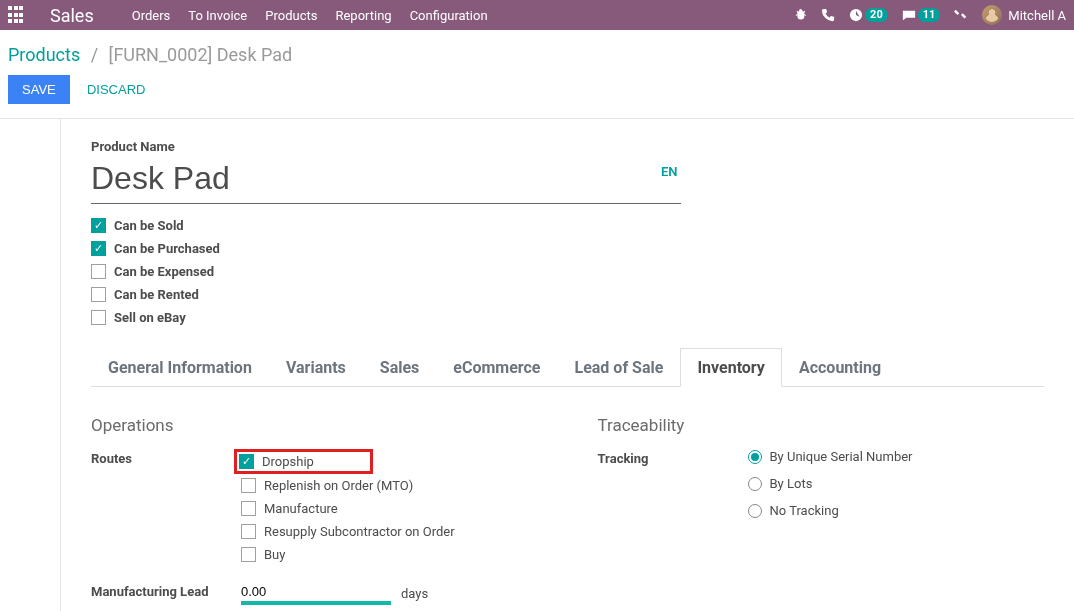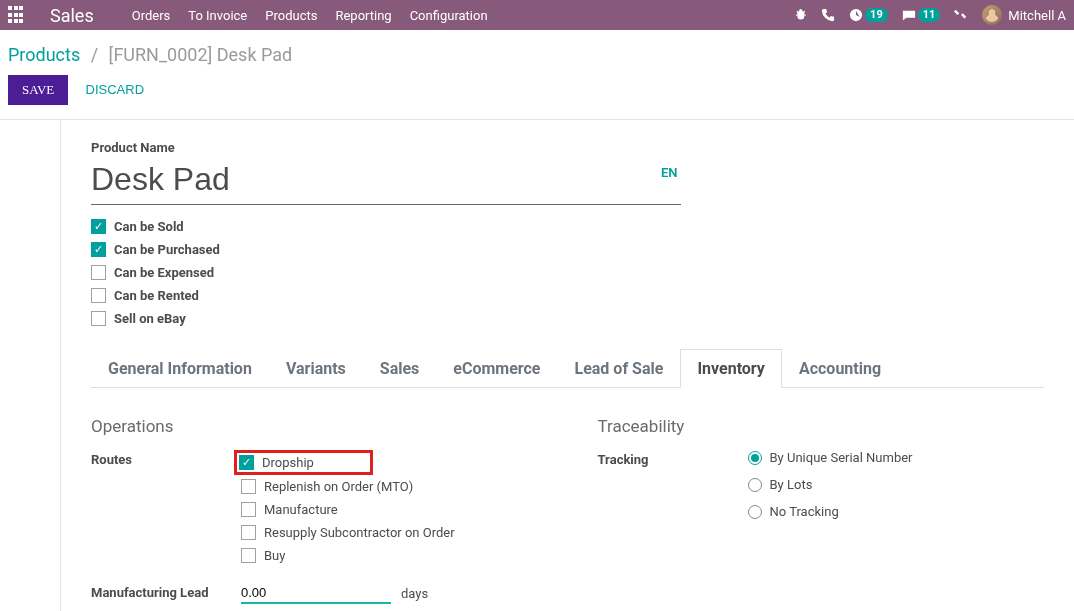--- a/index.html
+++ b/index.html
@@ -18,21 +18,21 @@
   .avatar { width: 20px; height: 20px; border-radius: 50%; background: linear-gradient(135deg,#c79e6e,#8d6e5c); margin-right: 6px; display: inline-block; position: relative; overflow: hidden; }
   .avatar::after { content:""; position:absolute; inset:3px; border-radius:50%; background: radial-gradient(circle at 50% 35%, #e8c9a5 30%, transparent 31%), radial-gradient(circle at 50% 90%, #e8c9a5 45%, transparent 46%); }
   .user { display: inline-flex; align-items: center; font-size: 13px; }
 
   .breadcrumb { padding: 14px 8px 10px; font-size: 18px; }
   .breadcrumb a { color: #00a09d; text-decoration: none; }
   .breadcrumb .sep { color: #9a9a9a; margin: 0 6px; }
   .breadcrumb .current { color: #9a9a9a; }
 
   .actions { padding: 0 8px 14px; border-bottom: 1px solid #e5e5e5; }
-  .btn-save { background: #4c1d95; color: #fff; border: none; padding: 7px 14px; font-size: 13px; font-weight: 500; cursor: pointer; margin-right: 10px; font-family: Liberation Serif, serif; }
+  .btn-save { background: #3b82f6; color: #fff; border: none; padding: 7px 14px; font-size: 13px; font-weight: 500; cursor: pointer; margin-right: 10px; }
   .btn-discard { background: none; border: none; color: #00a09d; font-size: 13px; font-weight: 500; cursor: pointer; padding: 7px 4px; }
 
   .form-area { margin-left: 60px; padding: 20px 30px; border-left: 1px solid #e5e5e5; max-width: 1014px; }
   .label-small { font-size: 13px; font-weight: 700; color: #4c4c4c; margin-bottom: 4px; display: block; }
   .product-name-row { display: flex; align-items: baseline; }
   .product-name { font-size: 32px; font-weight: 400; color: #4c4c4c; border: none; border-bottom: 1px solid #666; outline: none; width: 590px; padding: 2px 0 6px; }
   .lang-btn { color: #00a09d; font-weight: 600; font-size: 13px; margin-left: -20px; align-self: flex-start; margin-top: 6px; cursor: pointer; }
 
   .check-list { margin-top: 14px; }
   .check-row { display: flex; align-items: center; margin-bottom: 8px; }
@@ -52,21 +52,21 @@
   .field-label { width: 150px; font-weight: 700; font-size: 13px; padding-top: 2px; }
   .field-val { flex: 1; }
   .route-row { display: flex; align-items: center; margin-bottom: 8px; }
   .highlight-box { border: 3px solid #e01f1f; padding: 2px 56px 2px 2px; display: inline-flex; align-items: center; margin-left: -7px; margin-bottom: 4px; }
 
   .radio { width: 14px; height: 14px; border: 1.5px solid #888; border-radius: 50%; margin-right: 8px; display: inline-flex; align-items: center; justify-content: center; cursor: pointer; }
   .radio.checked { border-color: #00a09d; }
   .radio.checked::after { content:""; width: 8px; height: 8px; background: #00a09d; border-radius: 50%; }
   .radio-row { display: flex; align-items: center; margin-bottom: 12px; cursor: pointer; }
 
-  .num-input { border: none; border-bottom: 2px solid #14b8a6; width: 150px; font-size: 13px; padding: 2px 0; outline: none; }
+  .num-input { border: none; border-bottom: 4px solid #14b8a6; width: 150px; font-size: 13px; padding: 2px 0; outline: none; }
   .unit { margin-left: 10px; font-size: 13px; }
 </style>
 </head>
 <body>
 
 <div class="topbar">
   <div class="apps-icon">
     <span></span>
       <span></span>
       <span></span>
@@ -91,21 +91,21 @@
     </span>
   <span class="icon-btn">
       <svg viewBox="0 0 16 16">
         <path d="M3 1l3 0 1 4-2 1a10 10 0 0 0 5 5l1-2 4 1 0 3a2 2 0 0 1-2 2A13 13 0 0 1 1 3a2 2 0 0 1 2-2z"></path>
       </svg>
     </span>
   <span class="icon-btn">
     <svg viewBox="0 0 16 16">
         <path d="M8 1a7 7 0 1 1 0 14A7 7 0 0 1 8 1zm0 2v5l4 2"></path>
       </svg>
-    <span class="badge">19</span>
+    <span class="badge">20</span>
   </span>
   <span class="icon-btn">
     <svg viewBox="0 0 16 16">
         <path d="M1 3h14v8H5l-4 3z"></path>
       </svg>
     <span class="badge">11</span>
   </span>
   <span class="icon-btn">
       <svg viewBox="0 0 16 16">
         <path d="M2 2l4 4-2 2-4-4zM10 6l4 4-2 2-4-4zM6 10l4-4"></path>

